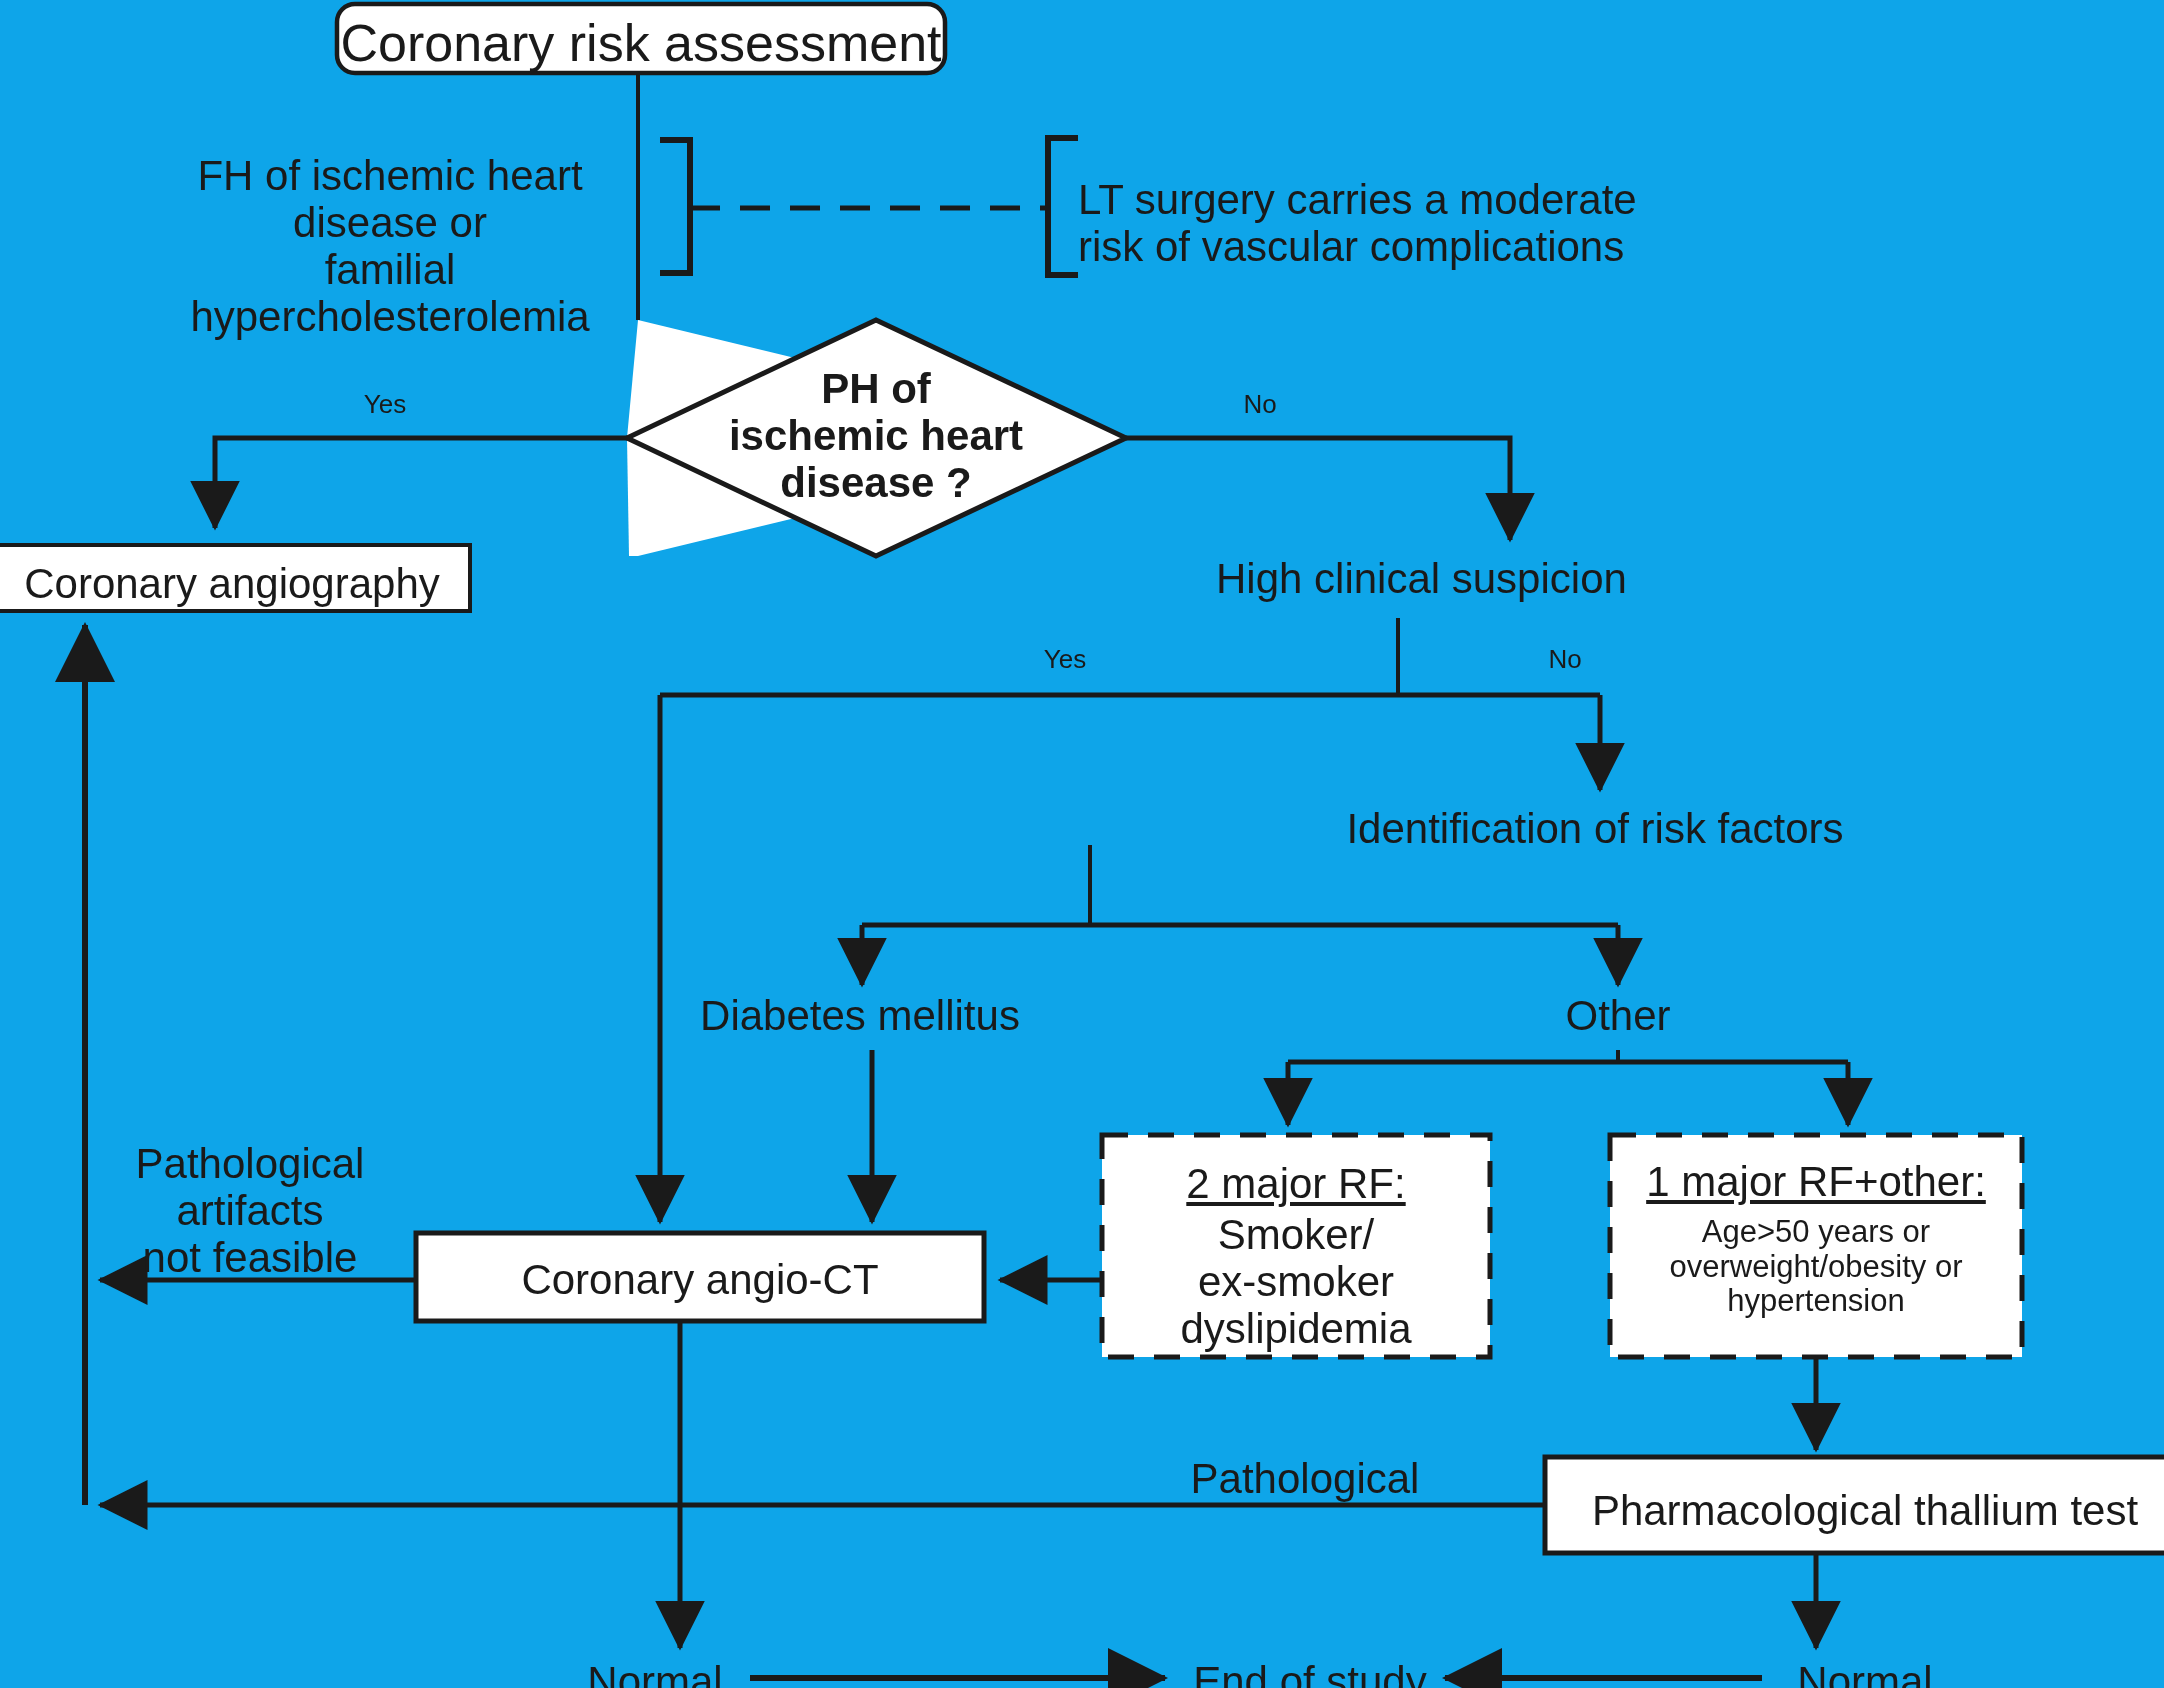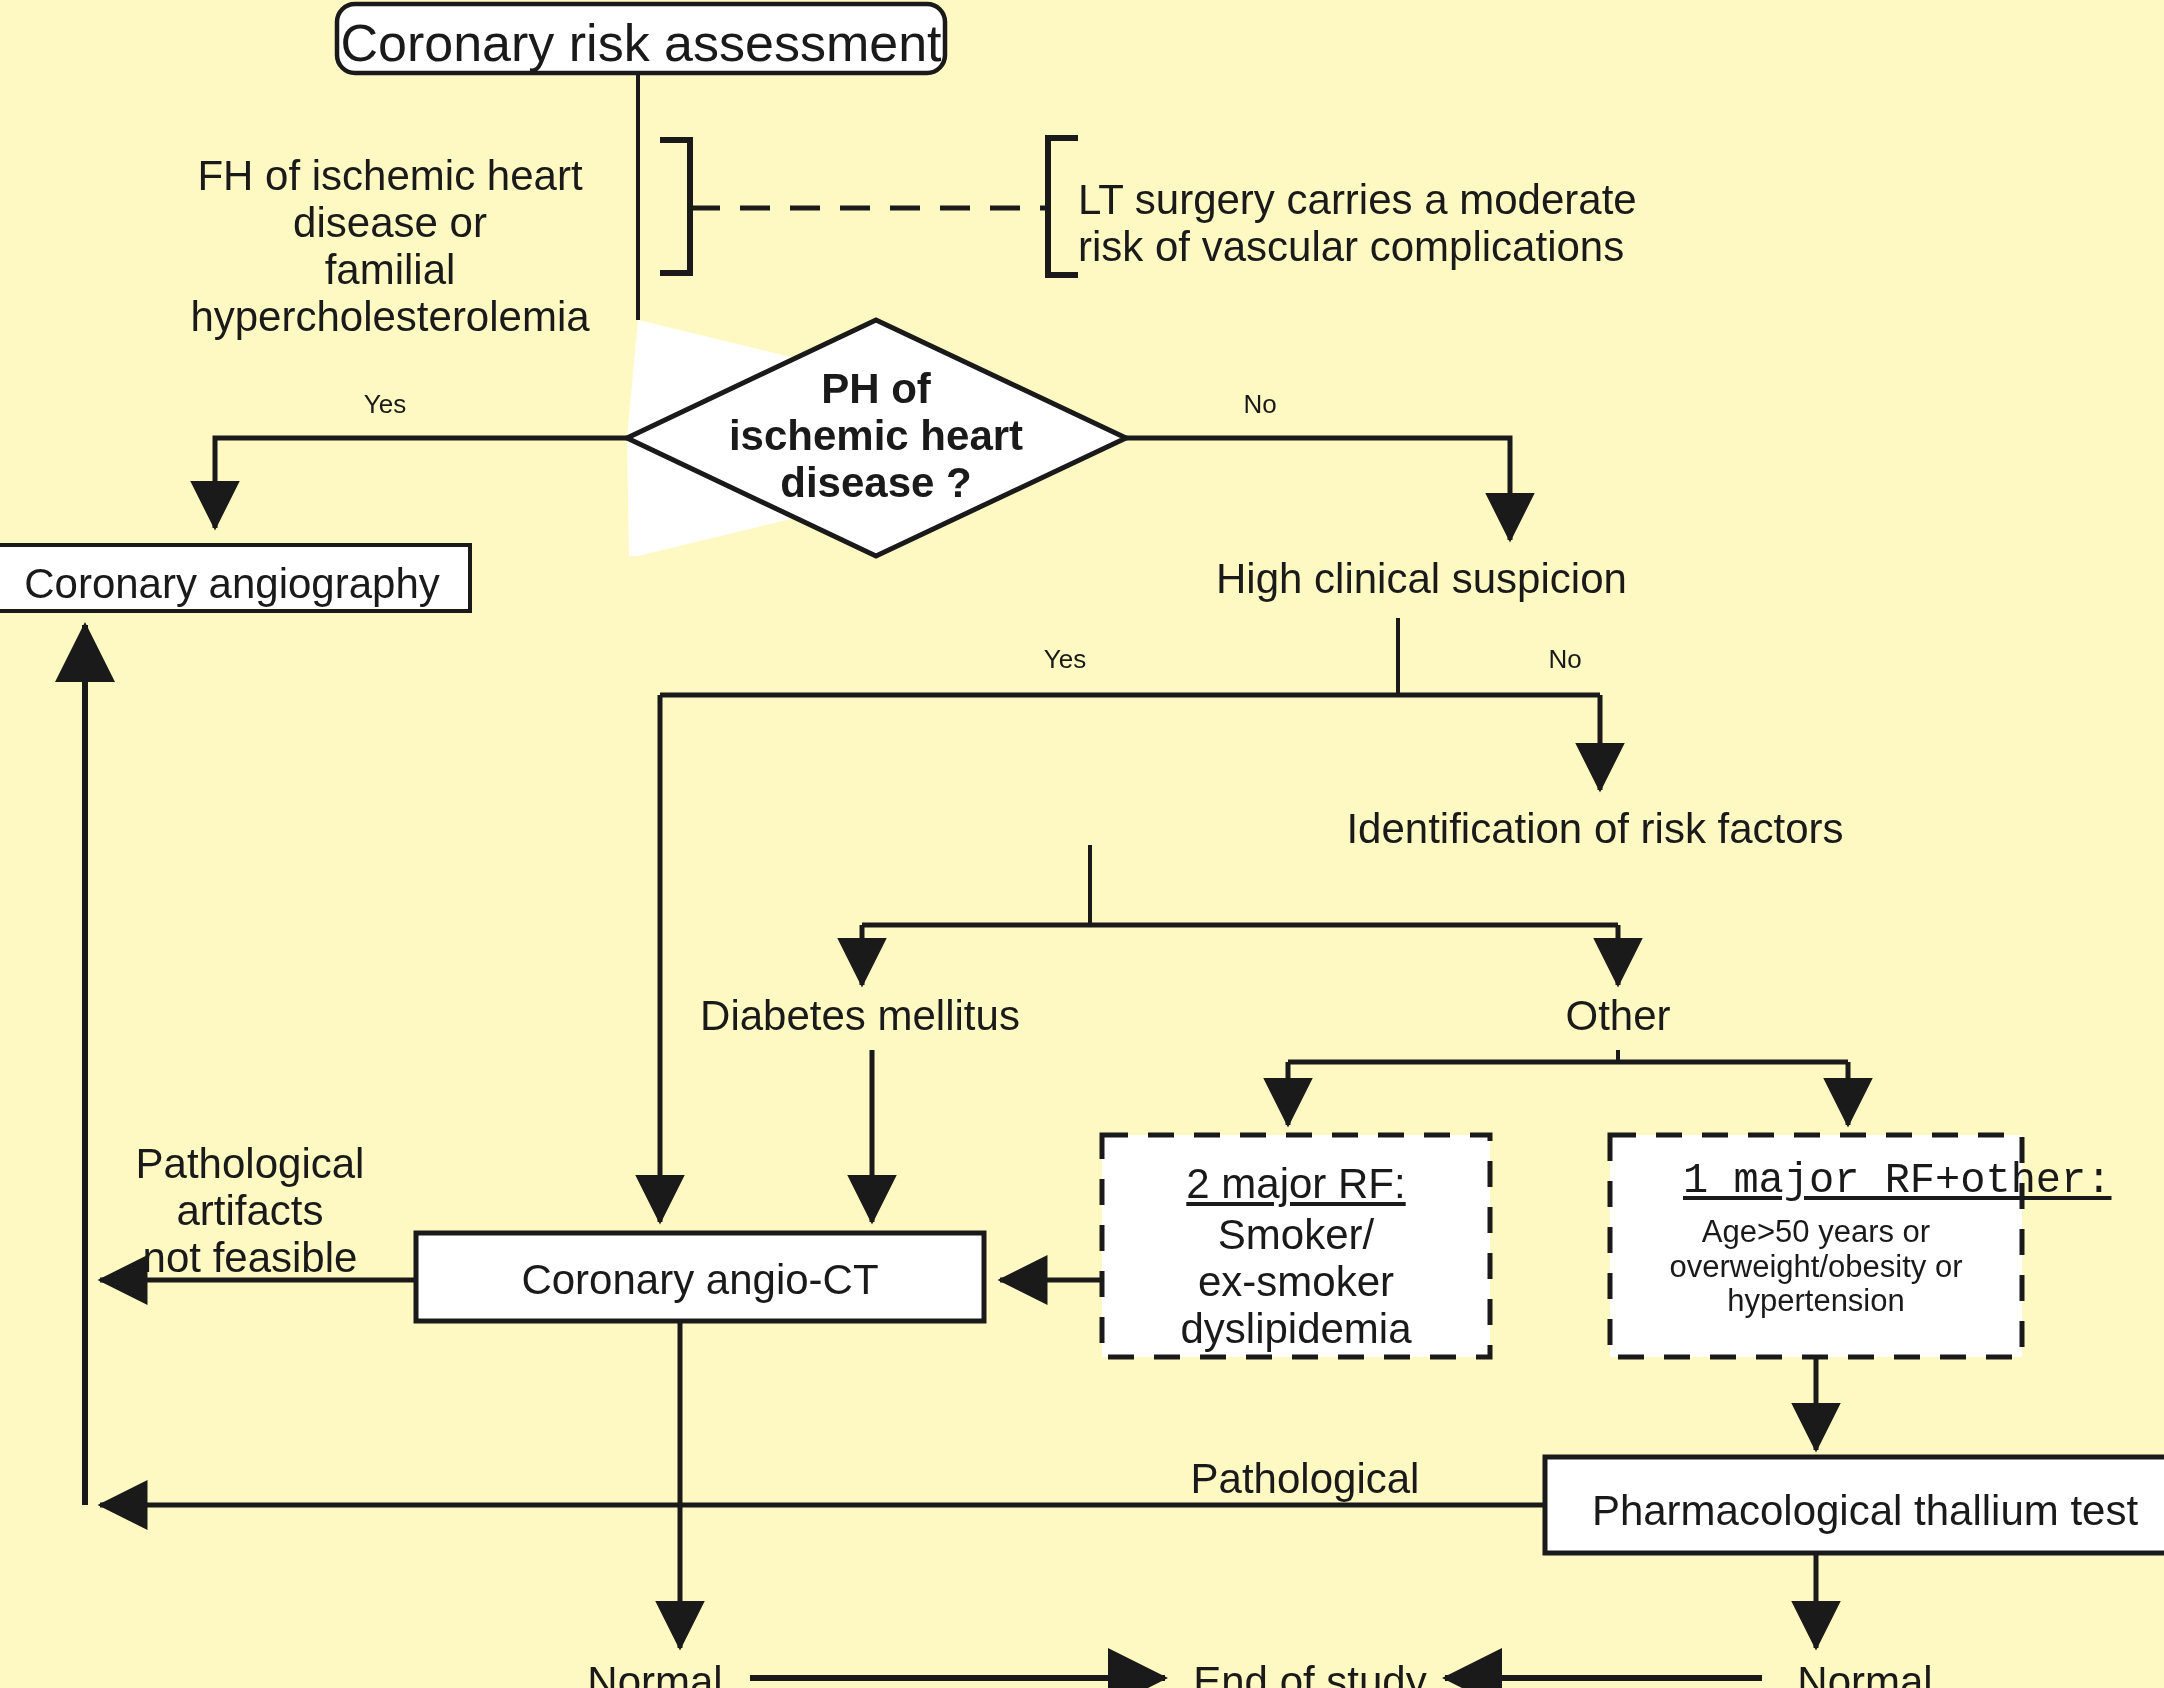--- a/index.html
+++ b/index.html
@@ -4,21 +4,21 @@
 <style>
   html, body {
     margin: 0;
     padding: 0;
     background: #ffffff;
   }
   #root {
     position: relative;
     width: 2164px;
     height: 1688px;
-    background: #fef9c3;
+    background: #0ea5e9;
     font-family: "Liberation Sans", sans-serif;
     overflow: hidden;
   }
   svg#flow {
     position: absolute;
     left: 0;
     top: 0;
     width: 2164px;
     height: 1688px;
   }
@@ -144,21 +144,21 @@
 
   <div class="lbl center t40" style="left:620px; top:992px; width:480px;">Diabetes mellitus</div>
 
   <div class="lbl center t40" style="left:1498px; top:992px; width:240px;">Other</div>
 
   <div class="lbl center t40 underline" style="left:1102px; top:1160px; width:388px;">2 major RF:</div>
   <div class="lbl center t40 multi" style="left:1102px; top:1211px; width:388px;text-align:center;">Smoker/
 ex-smoker
 dyslipidemia</div>
 
-  <div class="lbl center t40 underline" style="left:1683px; top:1158px; width:412px;font-family:Liberation Mono, monospace;">1 major RF+other:</div>
+  <div class="lbl center t40 underline" style="left:1610px; top:1158px; width:412px;">1 major RF+other:</div>
   <div class="lbl center t31 multi" style="left:1610px; top:1215px; width:412px;">Age&gt;50 years or
 overweight/obesity or
 hypertension</div>
 
   <div class="lbl center t40" style="left:416px; top:1256px; width:568px;">Coronary angio-CT</div>
 
   <div class="lbl center t40 multi" style="left:115px; top:1140px; width:270px;">Pathological
 artifacts
 not feasible</div>
 

